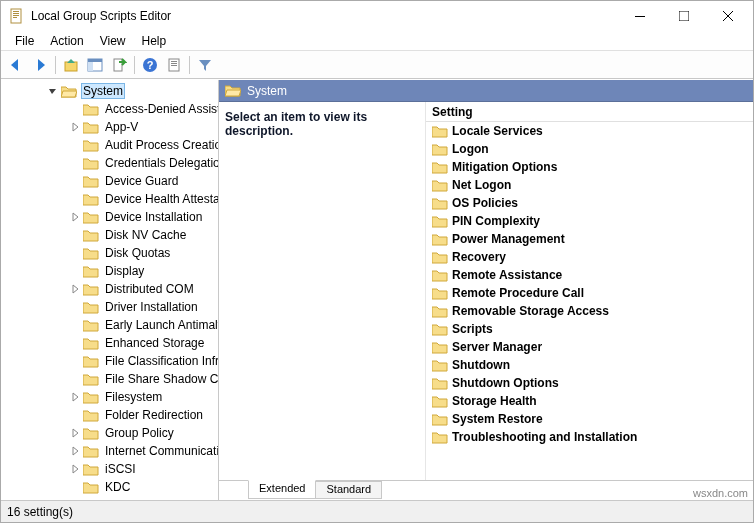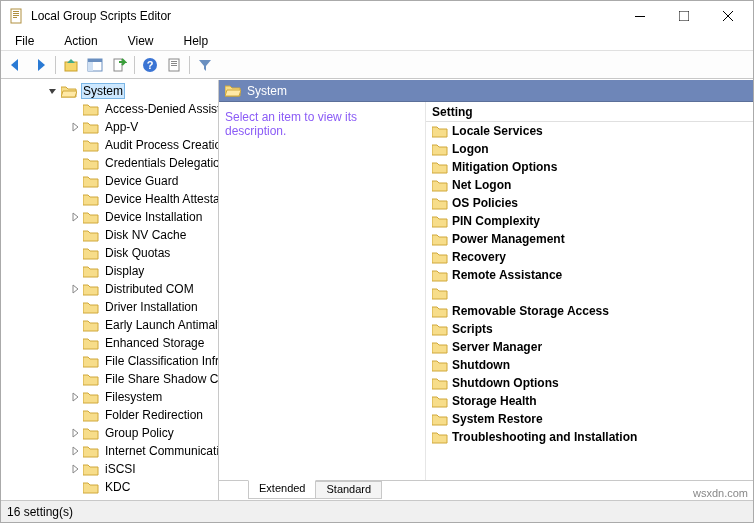--- a/index.html
+++ b/index.html
@@ -34,21 +34,21 @@
     .win-btns { display: flex; gap: 18px; margin-right: 4px;}
     .win-btn { width: 26px; height: 20px; display:flex; align-items:center; justify-content:center; }
     .win-btn svg { width:10px; height:10px; }
 
     
     .menubar {
       height: 20px;
       display: flex;
       align-items: center;
       padding: 0 6px;
-      gap: 14px;
+      gap: 0;
       border-bottom: 1px solid #e0e0e0;
     }
     .menubar .menu-item {
       padding: 2px 8px;
     }
     
     .toolbar {
       height: 28px;
       display: flex;
       align-items: center;
@@ -135,21 +135,22 @@
     .right-header .folder { width:16px; height:13px; }
     .right-body {
       flex: 1;
       display: flex;
       overflow: hidden;
       position: relative;
     }
     .desc-col {
       width: 206px;
       padding: 8px 10px 8px 6px;
-      color: #8b5cf6;
+      color: #0f172a;
+      font-weight: bold;
     }
     .list-col {
       flex: 1;
       display: flex;
       flex-direction: column;
       border-left: 1px solid #e6e6e6;
       overflow: hidden;
       position:relative;
       font-weight:bold;
     }
@@ -660,20 +661,21 @@
               <div class="list-row">
                 <span class="folder"><svg viewBox="0 0 16 13">
                     <path d="M0 2 L5 2 L7 4 L15 4 L15 12 L0 12 Z" fill="#f7dd8a" stroke="#d0a83a"></path>
                   </svg></span>
                 <span>Remote Assistance</span>
               </div>
               <div class="list-row">
                 <span class="folder"><svg viewBox="0 0 16 13">
                     <path d="M0 2 L5 2 L7 4 L15 4 L15 12 L0 12 Z" fill="#f7dd8a" stroke="#d0a83a"></path>
                   </svg></span>
+                <span>Remote Procedure Call</span>
               </div>
               <div class="list-row">
                 <span class="folder"><svg viewBox="0 0 16 13">
                     <path d="M0 2 L5 2 L7 4 L15 4 L15 12 L0 12 Z" fill="#f7dd8a" stroke="#d0a83a"></path>
                   </svg></span>
                 <span>Removable Storage Access</span>
               </div>
               <div class="list-row">
                 <span class="folder"><svg viewBox="0 0 16 13">
                     <path d="M0 2 L5 2 L7 4 L15 4 L15 12 L0 12 Z" fill="#f7dd8a" stroke="#d0a83a"></path>

